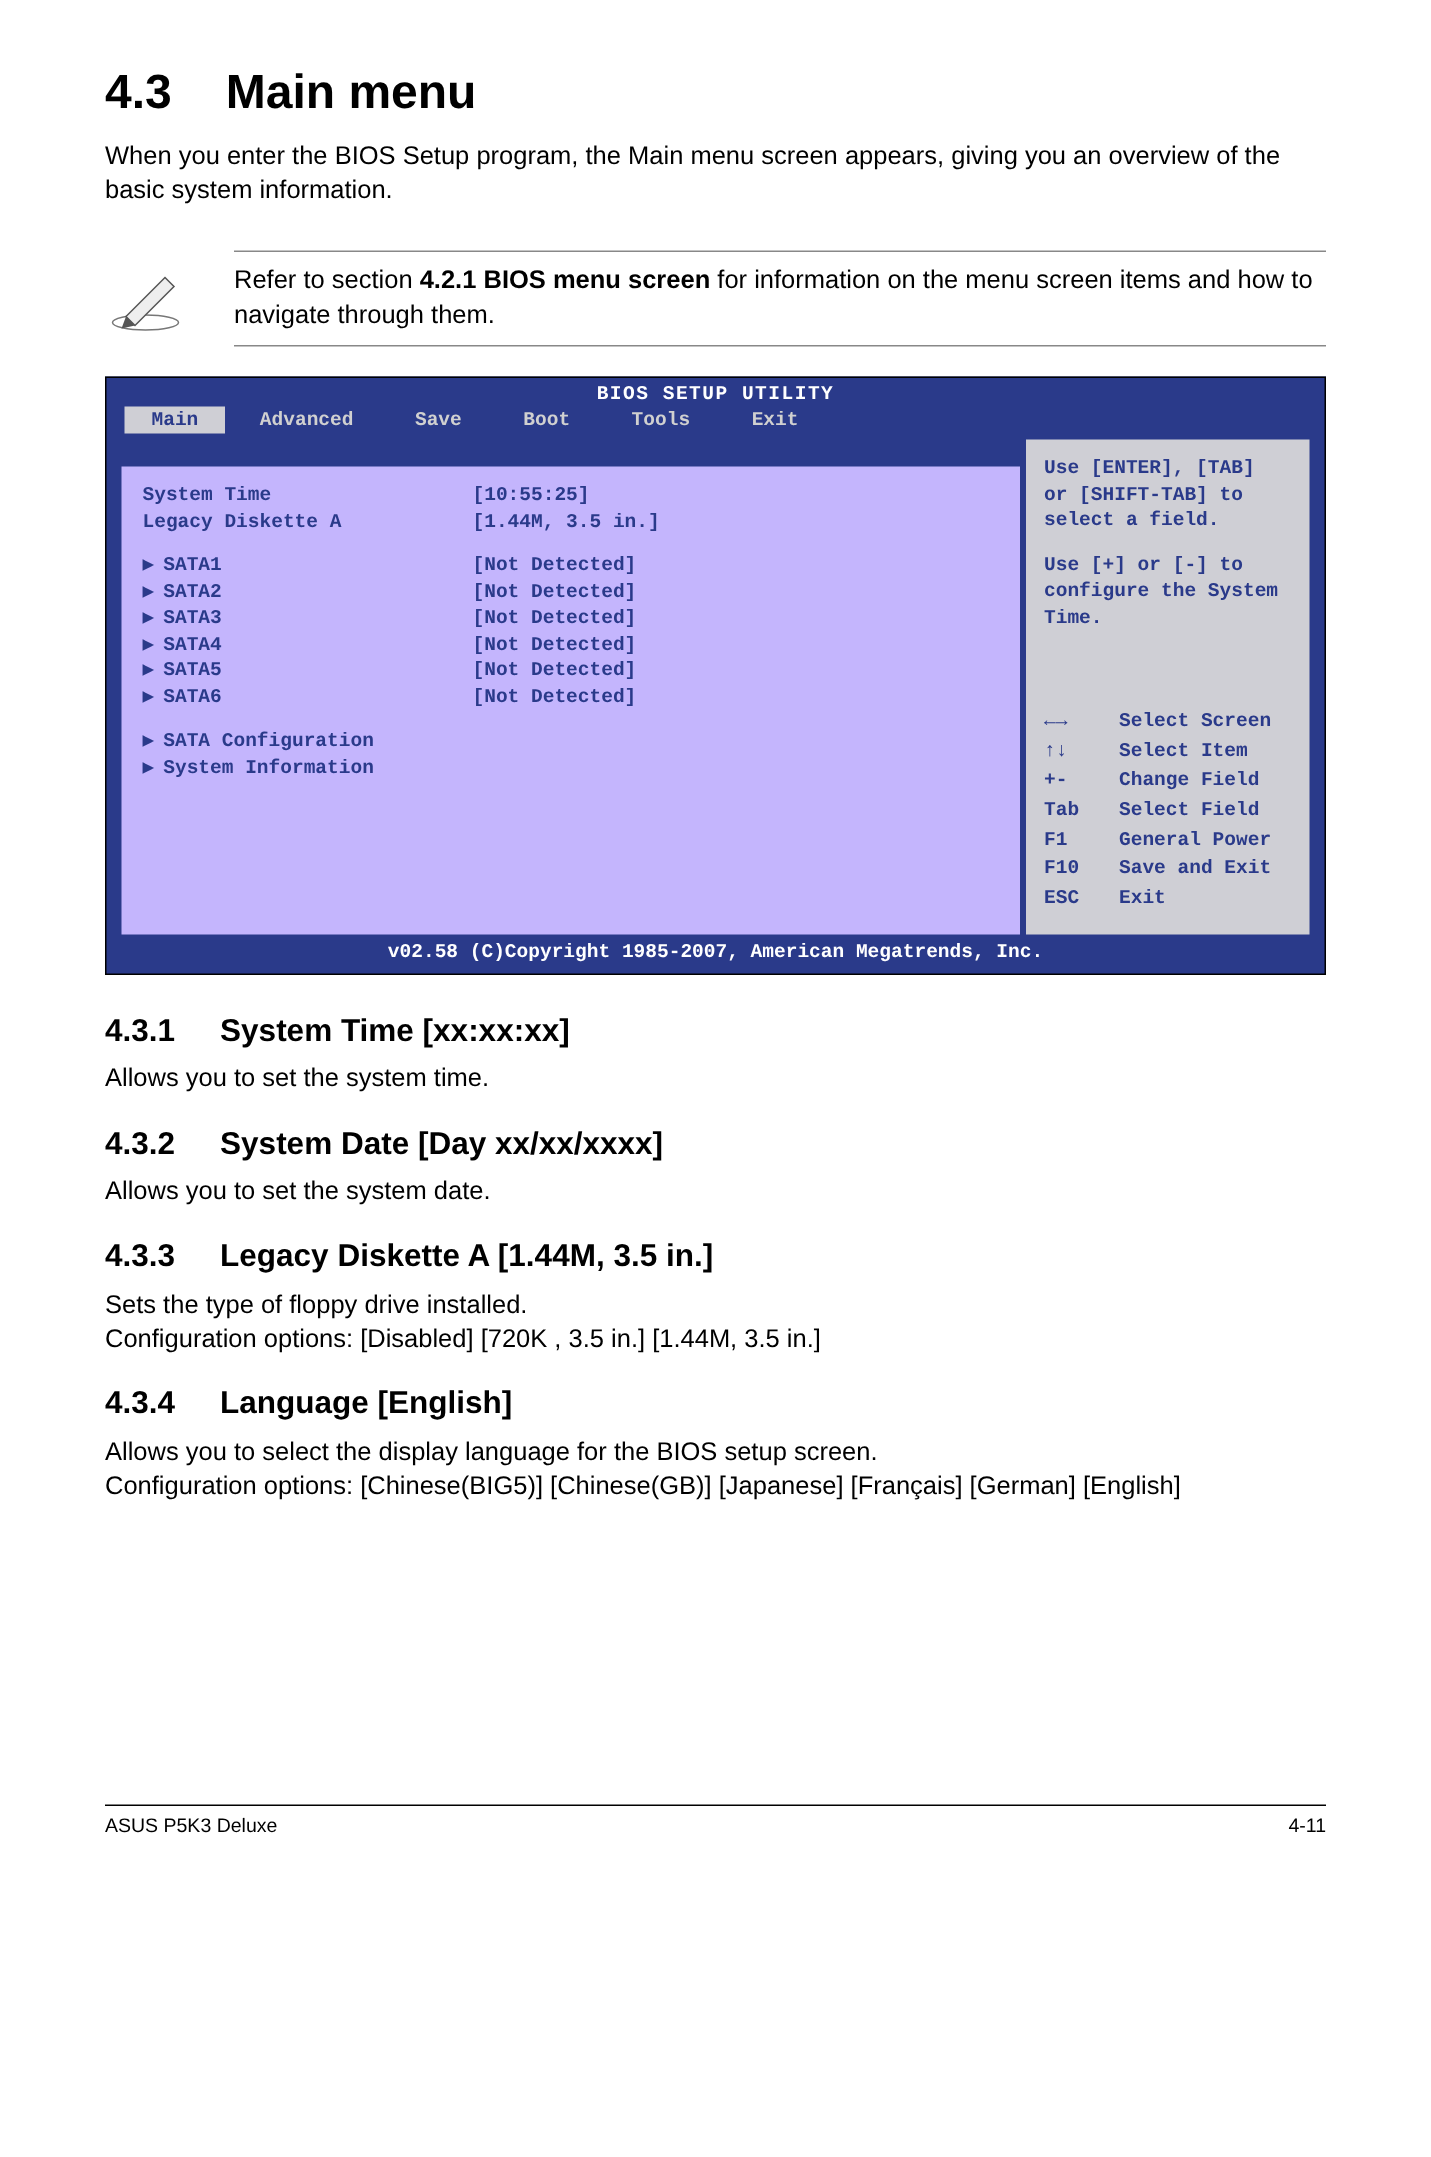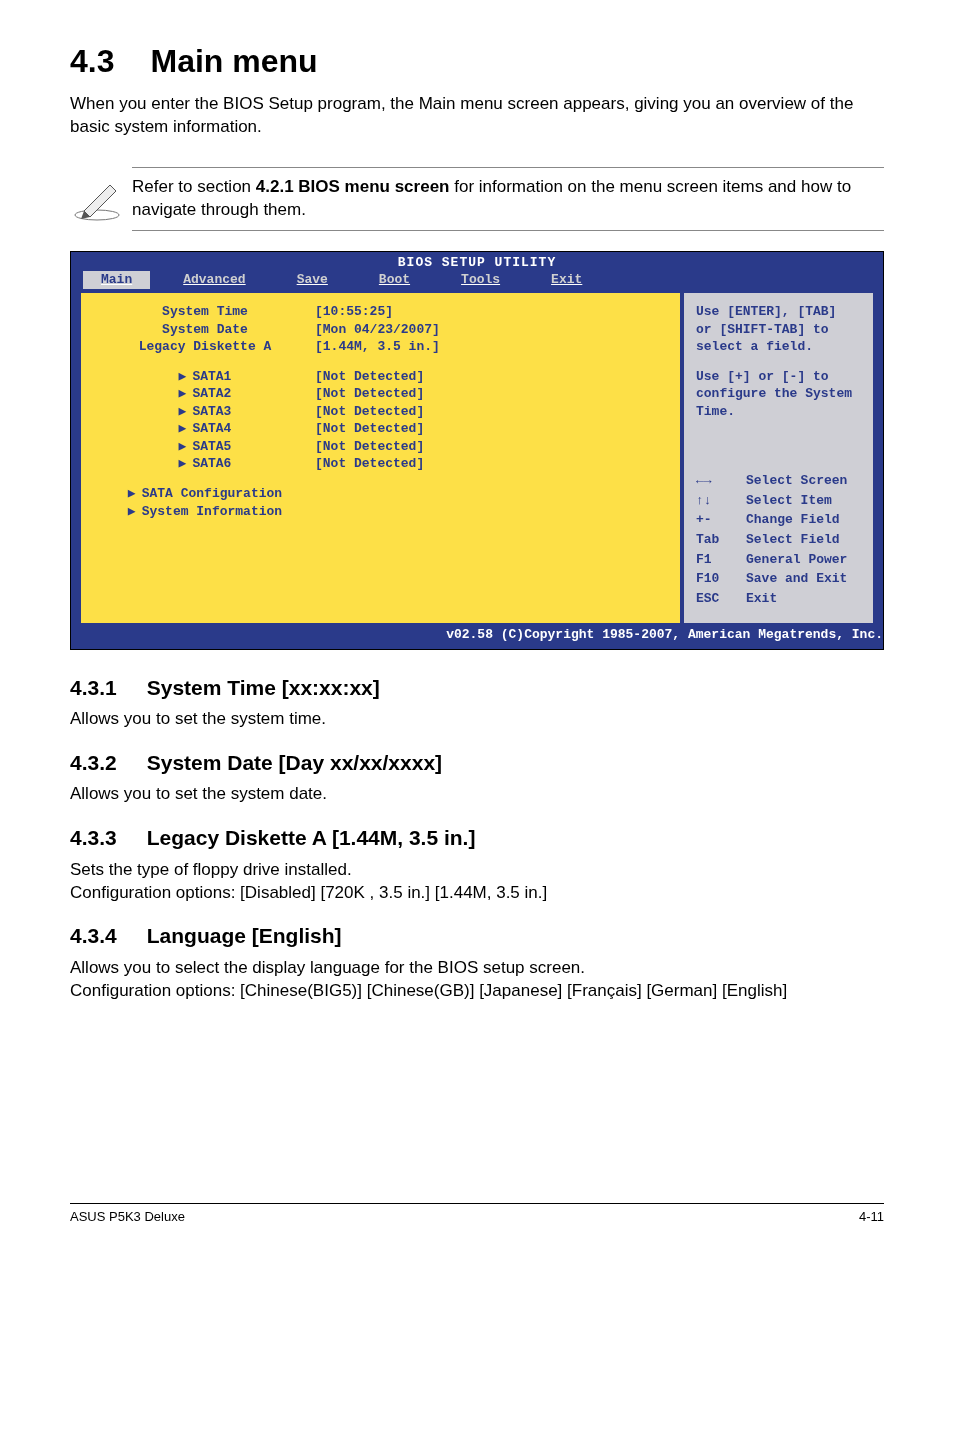--- a/index.html
+++ b/index.html
@@ -16,21 +16,21 @@
   h1.section-num {
     font-size: 32px;
     font-weight: bold;
     margin-bottom: 10px;
   }
   h1.section-num .num { margin-right: 36px; }
   .note-block {
     display: flex;
     align-items: center;
     margin: 28px 0 20px 0;
-    gap: 8px;
+    gap: 32px;
   }
   .note-icon {
     width: 54px; height: 44px;
     flex: 0 0 auto;
   }
   .note-text {
     border-top: 1px solid #888;
     border-bottom: 1px solid #888;
     padding: 8px 0;
     flex: 1;
@@ -39,48 +39,47 @@
     background: #2a3a8a;
     color: #fff;
     font-family: "Courier New", monospace;
     font-size: 13px;
     font-weight: bold;
     border: 1px solid #000;
     width: 100%;
     margin-bottom: 24px;
   }
   .bios-title { text-align: center; padding: 2px 0 0 0; letter-spacing: 1px; }
-  .bios-tabs { display: flex; padding: 0 12px 4px 12px; gap: 15px; text-decoration: underline; }
+  .bios-tabs { display: flex; padding: 0 12px 4px 12px; gap: 5px; }
   .bios-tab { padding: 0 18px; color: #d0d0d0; }
   .bios-tab.active { background: #cfcfd5; color: #2a3a8a; }
   .bios-body { display: flex; }
   .bios-left {
     flex: 1;
-    background: #fde047;
+    background: #c4b5fd;
     color: #2a3a8a;
-    margin: 0 4px 0 10px;
+    margin: 18px 4px 0 10px;
     padding: 10px 14px 16px 14px;
     min-height: 260px;
-    text-align: center;
   }
   .bios-right {
     width: 189px;
     background: #cfcfd5;
     color: #2a3a8a;
     margin: 0 10px 0 0;
     padding: 10px 10px 16px 12px;
   }
   .bios-row { display: flex; }
   .bios-label { width: 220px; white-space: pre; }
   .bios-val { white-space: pre; }
   .tri { color: #2a3a8a; margin-right: 6px; }
   .bios-help .hk { display: flex; margin-top: 2px; }
   .bios-help .hk .k { width: 50px; white-space: pre; }
   .bios-foot {
-    text-align: right;
+    text-align: center;
     color: #fff;
     padding: 3px 0 5px 0;
   }
   h2.sub {
     font-size: 21px;
     font-weight: bold;
     margin-top: 18px;
     margin-bottom: 6px;
   }
   h2.sub .num { margin-right: 30px; }
@@ -124,24 +123,20 @@
     <span class="bios-tab">Tools</span>
     <span class="bios-tab">Exit</span>
   </div>
   <div class="bios-body">
     <div class="bios-left">
       <div class="bios-row">
           <span class="bios-label">System Time</span>
           <span class="bios-val">[10:55:25]</span>
         </div>
       <div class="bios-row">
-          <span class="bios-label">System Date</span>
-          <span class="bios-val">[Mon 04/23/2007]</span>
-        </div>
-      <div class="bios-row">
           <span class="bios-label">Legacy Diskette A</span>
           <span class="bios-val">[1.44M, 3.5 in.]</span>
         </div>
       <div style="height:12px"></div>
       <div class="bios-row">
           <span class="bios-label"><span class="tri">▶</span><span>SATA1</span></span>
           <span class="bios-val">[Not Detected]</span>
         </div>
       <div class="bios-row">
           <span class="bios-label"><span class="tri">▶</span><span>SATA2</span></span>

